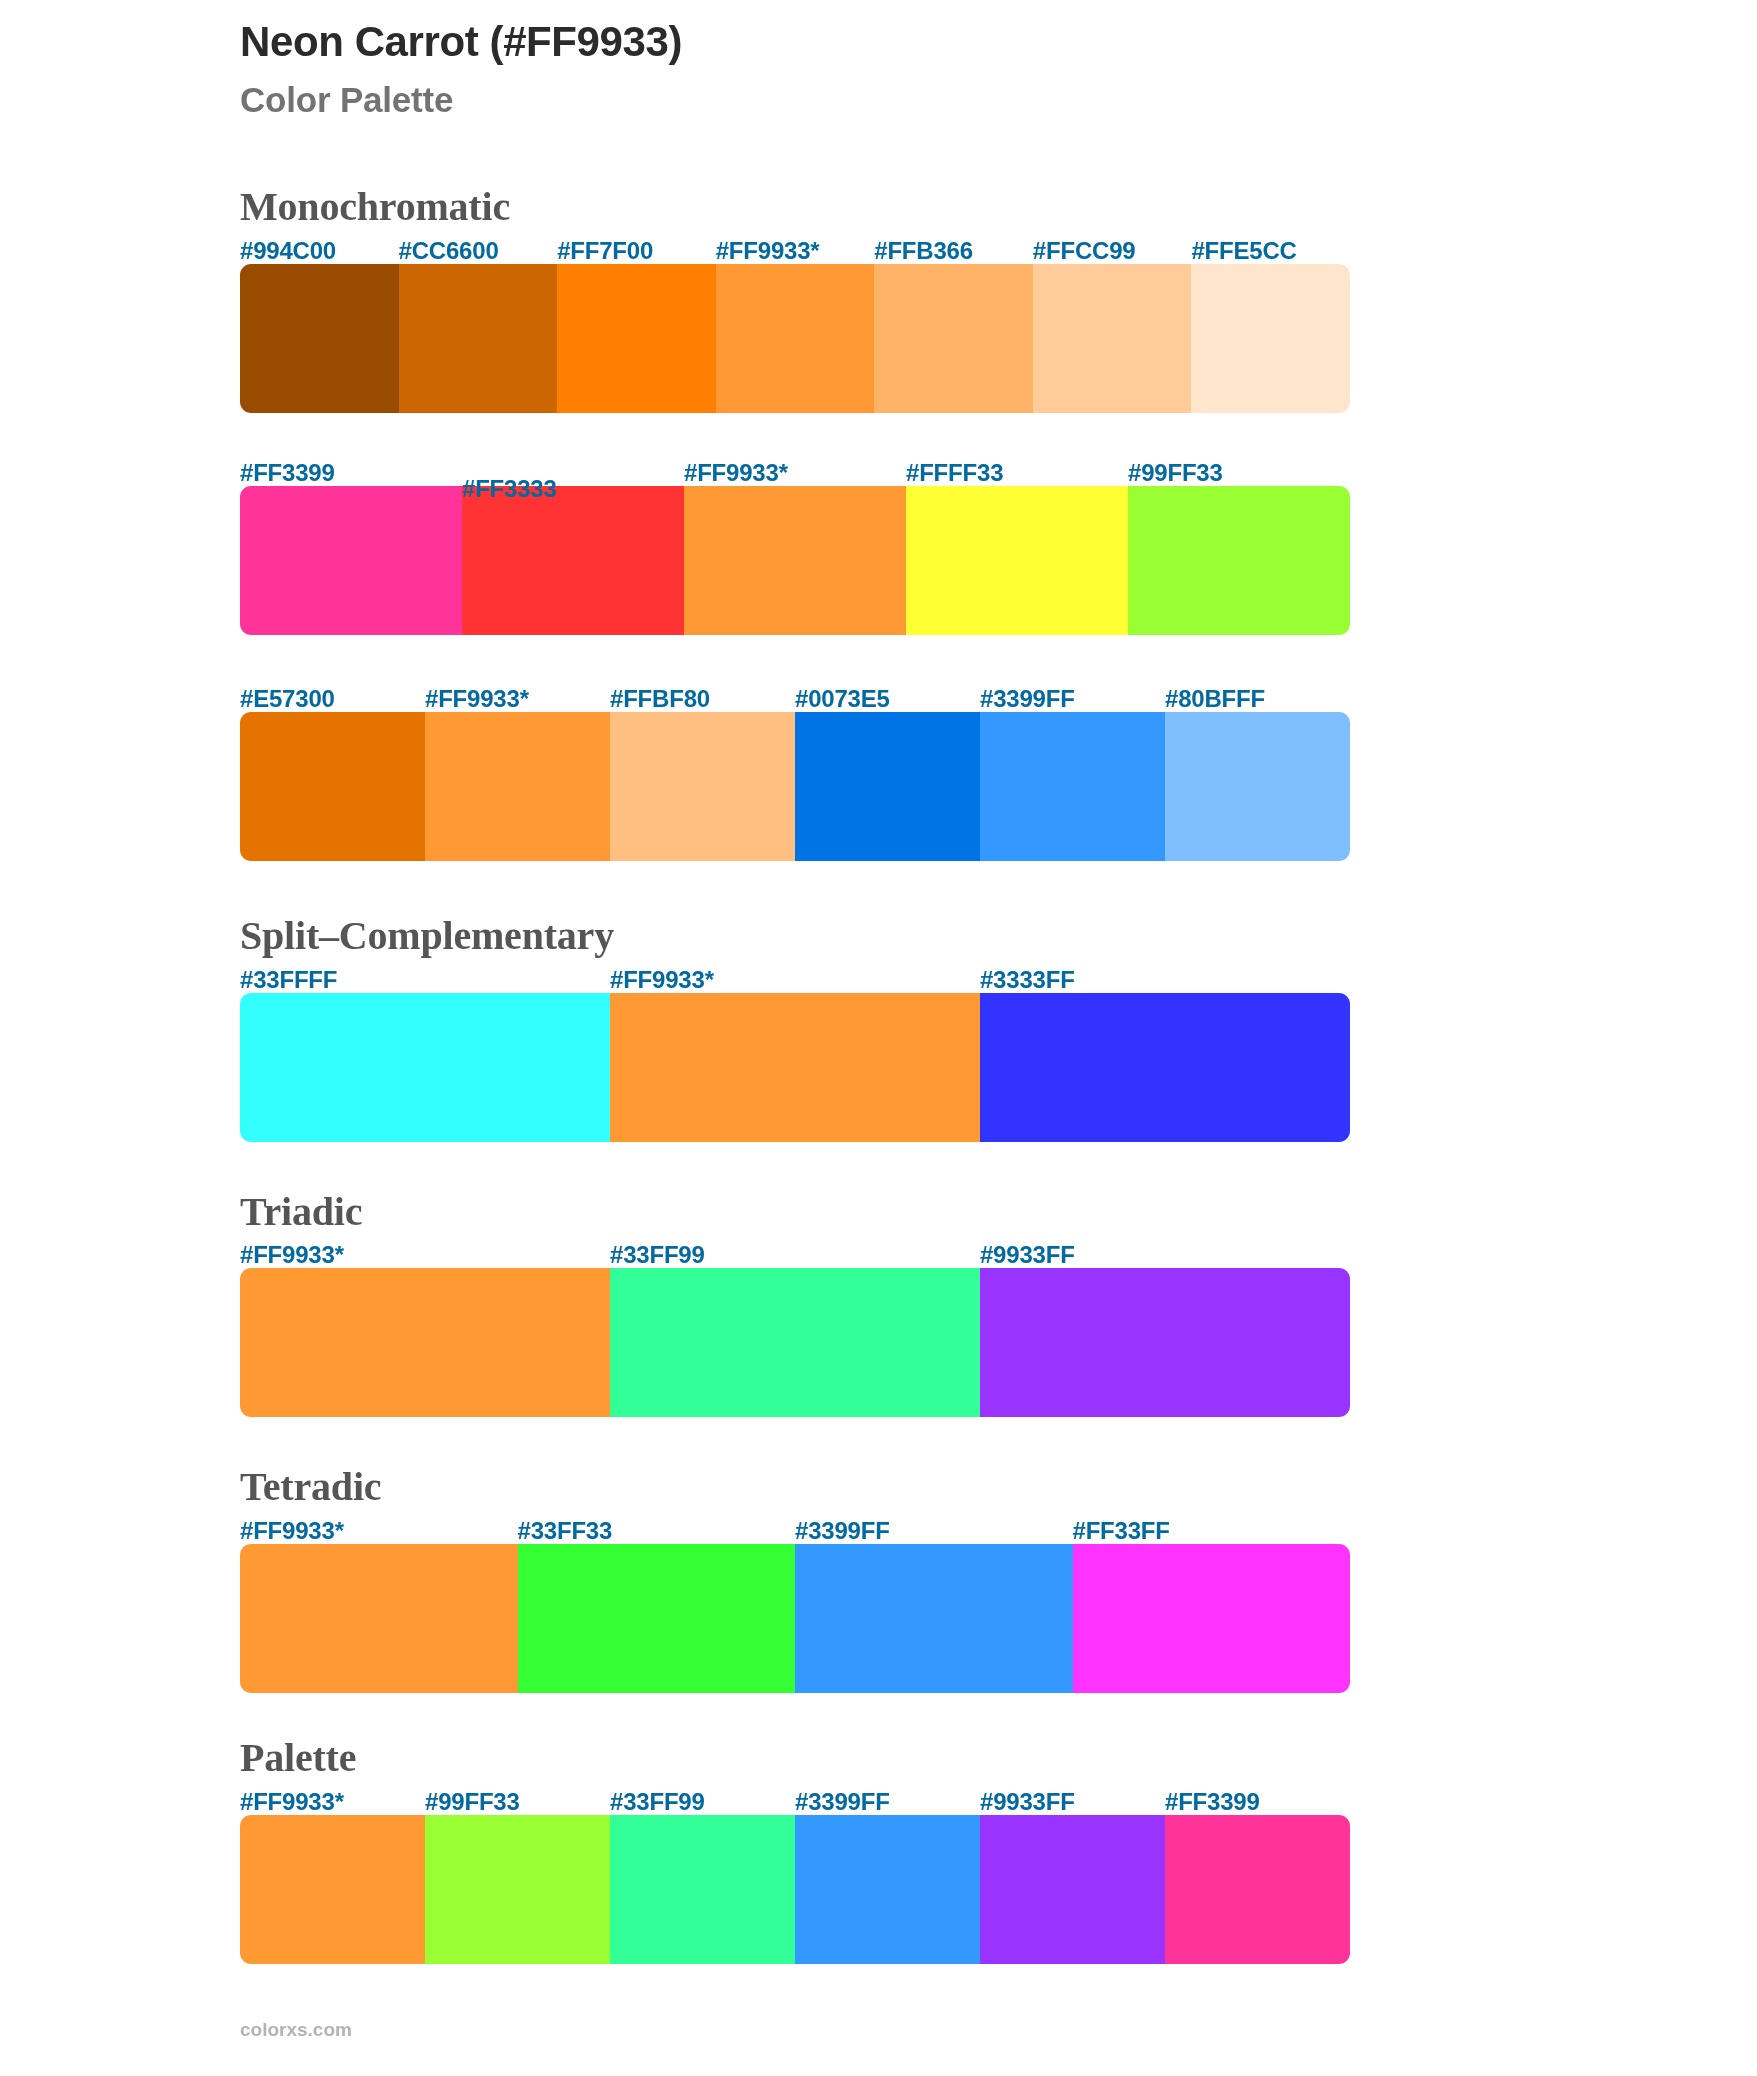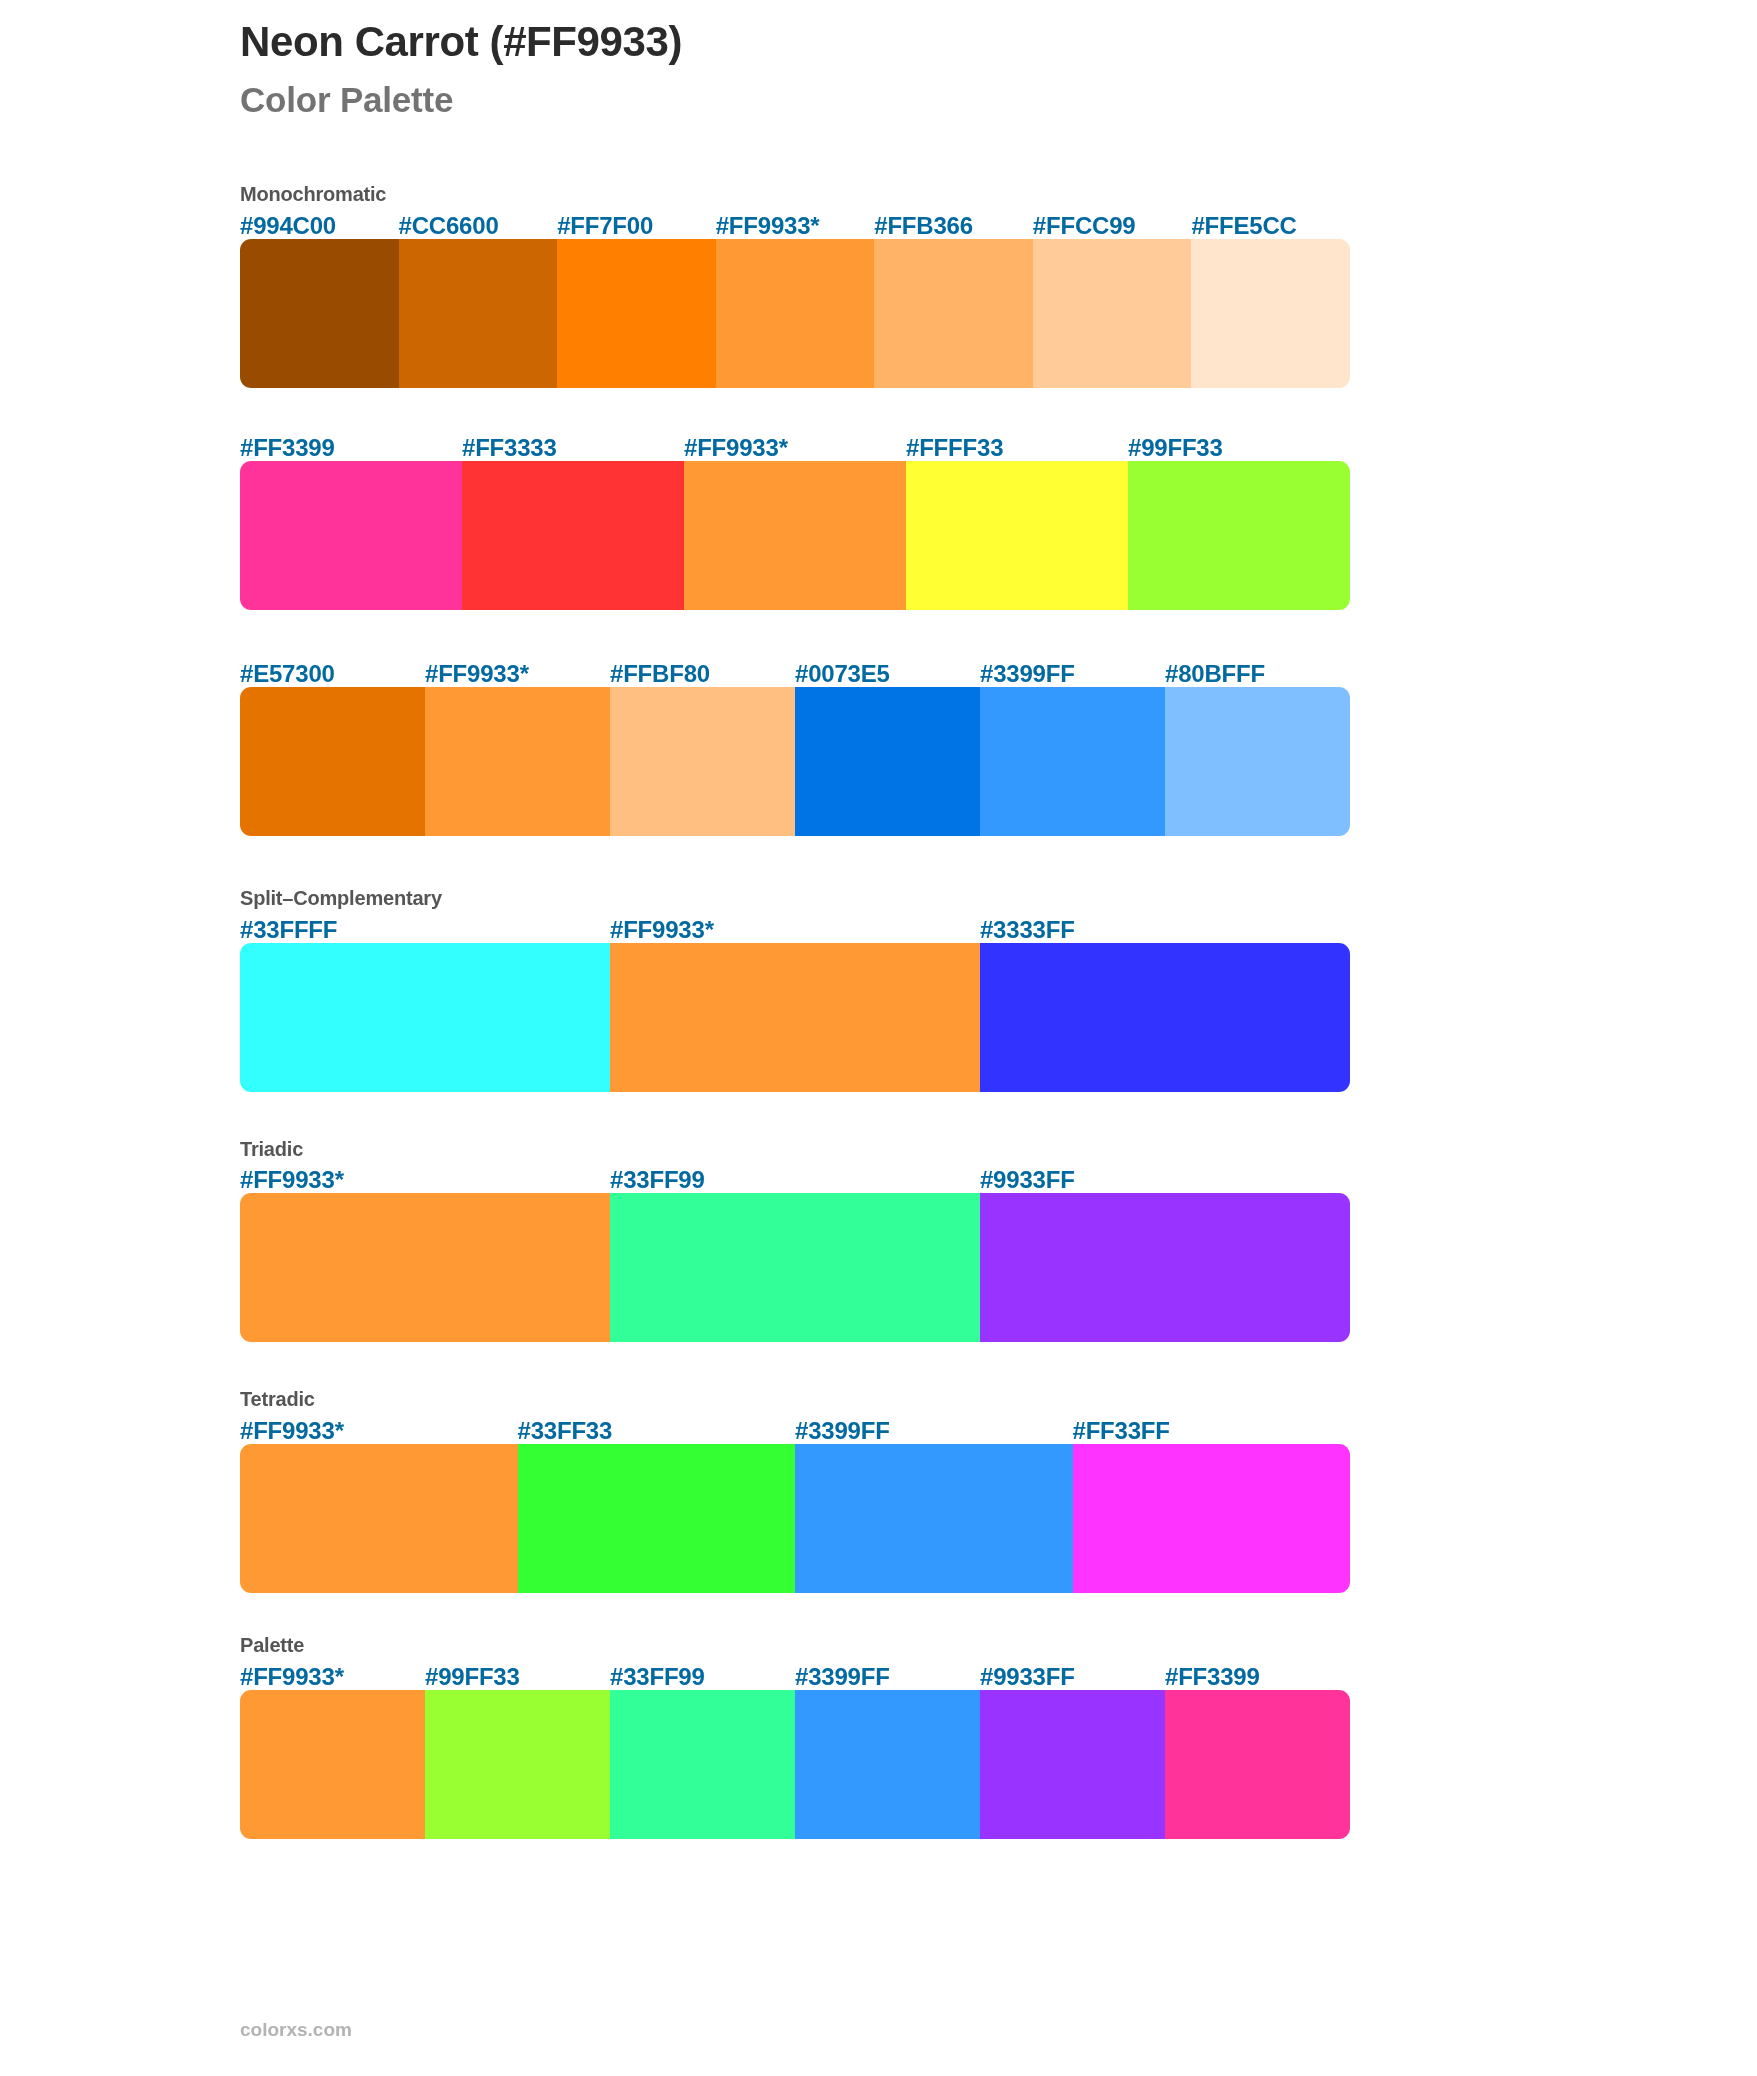--- a/index.html
+++ b/index.html
@@ -52,27 +52,28 @@
     position: absolute;
     left: 240px;
     top: 182px;
     width: 1110px;
   }
   .section {
     position: relative;
     margin-bottom: 0;
   }
   .section-heading {
-    font-size: 20px;
+    font-size: 40px;
     font-weight: bold;
     color: #555555;
     letter-spacing: -0.2px;
     margin: 0 0 4.8px 0;
     line-height: 1.25;
     white-space: nowrap;
+    font-family: Liberation Serif, serif;
   }
   .labels-row {
     position: relative;
     display: flex;
     width: 100%;
     height: 27px;
   }
   .swatch-label {
     font-size: 24px;
     font-weight: bold;
@@ -143,21 +144,21 @@
           <div class="swatch" style="background-color: rgb(255, 153, 51);"></div>
           <div class="swatch" style="background-color: rgb(255, 179, 102);"></div>
           <div class="swatch" style="background-color: rgb(255, 204, 153);"></div>
           <div class="swatch" style="background-color: rgb(255, 229, 204);"></div>
         </div>
       </div>
       <div class="sec-gap-mono"></div>
       <div class="section">
         <div class="labels-row">
           <div class="swatch-label" style="width: 20%;">#FF3399</div>
-          <div class="swatch-label" style="width: 20%;">#FF3333</div>
+          <div class="swatch-label" style="width: 20%; margin-top: 16px;">#FF3333</div>
           <div class="swatch-label" style="width: 20%;">#FF9933*</div>
           <div class="swatch-label" style="width: 20%;">#FFFF33</div>
           <div class="swatch-label" style="width: 20%;">#99FF33</div>
         </div>
         <div class="swatch-row">
           <div class="swatch" style="background-color: rgb(255, 51, 153);"></div>
           <div class="swatch" style="background-color: rgb(255, 51, 51);"></div>
           <div class="swatch" style="background-color: rgb(255, 153, 51);"></div>
           <div class="swatch" style="background-color: rgb(255, 255, 51);"></div>
           <div class="swatch" style="background-color: rgb(153, 255, 51);"></div>

